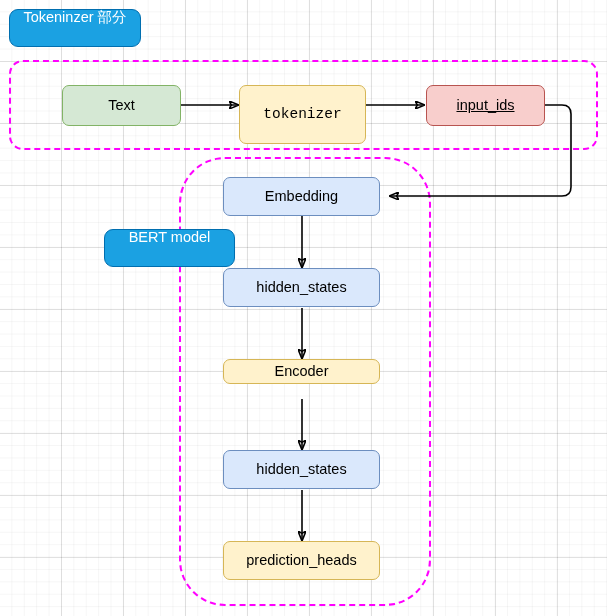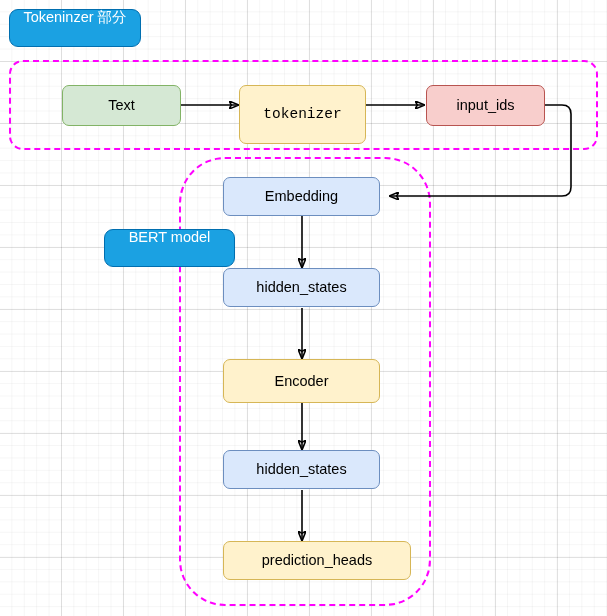--- a/index.html
+++ b/index.html
@@ -41,21 +41,21 @@
     border-width: 1.4px;
     border-style: solid;
     font-size: 14.5px;
     line-height: 1;
     color: #000000;
     white-space: nowrap;
   }
 
   .n-green  { background: #d5e8d4; border-color: #82b366; }
   .n-yellow { background: #fff2cc; border-color: #d6b656; }
-  .n-red    { background: #f8cecc; border-color: #b85450; }
+  .n-red    { background: #f8cecc; border-color: #b85450; text-decoration: underline; }
   .n-blue   { background: #dae8fc; border-color: #6c8ebf; }
 
   .group-label {
     position: absolute;
     box-sizing: border-box;
     display: flex;
     align-items: flex-start;
     justify-content: center;
     background: #1ba1e2;
     border: 1.4px solid #006eaf;
@@ -146,25 +146,25 @@
   </div>
 
   <div class="node n-blue" style="left:223px; top:177px; width:157px; height:39px;">
     <span>Embedding</span>
   </div>
 
   <div class="node n-blue" style="left:223px; top:268px; width:157px; height:39px;">
     <span>hidden_states</span>
   </div>
 
-  <div class="node n-yellow" style="left:223px; top:359px; width:157px; height:44px;">
+  <div class="node n-yellow" style="left:223px; top:359px; width:157px; height:25px;">
     <span>Encoder</span>
   </div>
 
   <div class="node n-blue" style="left:223px; top:450px; width:157px; height:39px;">
     <span>hidden_states</span>
   </div>
 
-  <div class="node n-yellow" style="left:223px; top:541px; width:188px; height:39px;">
+  <div class="node n-yellow" style="left:223px; top:541px; width:157px; height:39px;">
     <span>prediction_heads</span>
   </div>
 
 </div>
 
 </body></html>

